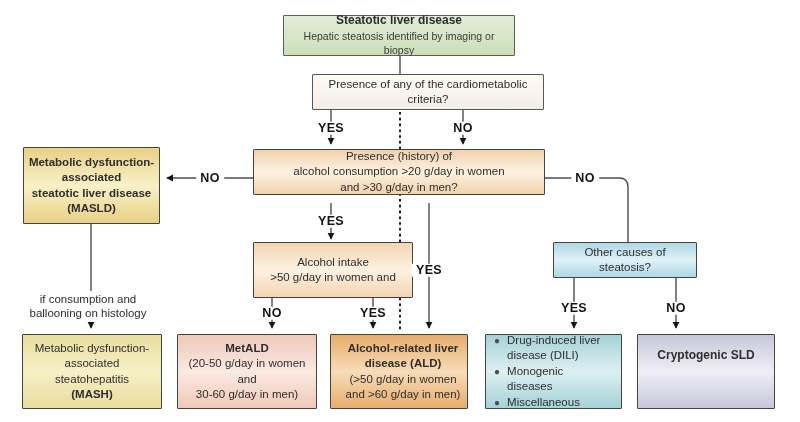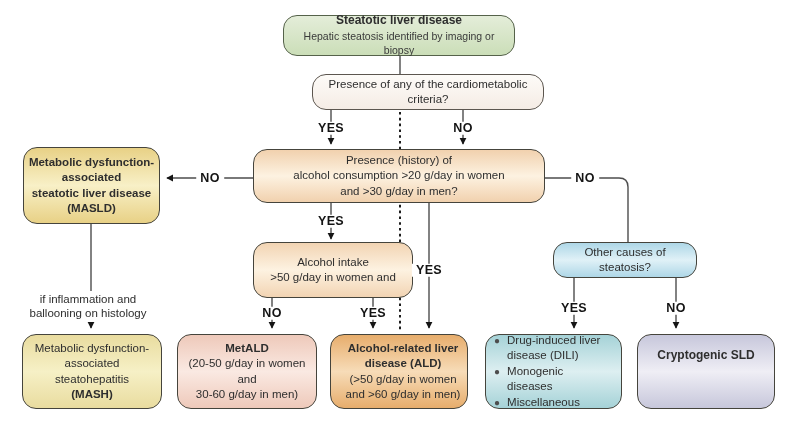--- a/index.html
+++ b/index.html
@@ -9,21 +9,21 @@
     background: #ffffff;
     font-family: "Liberation Sans", sans-serif;
     color: #2e2e2e;
     overflow: hidden;
   }
   #wires { position: absolute; left: 0; top: 0; z-index: 1; }
   .box {
     position: absolute;
     box-sizing: border-box;
     border: 1.6px solid #45443c;
-    border-radius: 14px;
+    border-radius: 1px;
     display: flex;
     flex-direction: column;
     justify-content: center;
     align-items: center;
     text-align: center;
     font-size: 11.5px;
     line-height: 1.32;
     z-index: 2;
     padding: 2px 4px;
   }
@@ -103,21 +103,21 @@
 
   <div class="box box-sld" style="left:283px; top:15px; width:232px; height:41px;">
     <div class="sld-title">Steatotic liver disease</div>
     <div class="sld-sub">Hepatic steatosis identified by imaging or biopsy</div>
   </div>
 
   <div class="box box-cardio" style="left:283px; top:74px; width:232px; height:36px;margin-left:29px;">
     <div style="max-width:220px;">Presence of any of the cardiometabolic criteria?</div>
   </div>
 
-  <div class="box box-history" style="left:253px; top:149px; width:292px; height:54px;">
+  <div class="box box-history" style="left:253px; top:149px; width:292px; height:46px;">
     <div>Presence (history) of</div>
     <div>alcohol consumption &gt;20 g/day in women</div>
     <div>and &gt;30 g/day in men?</div>
   </div>
 
   <div class="box box-masld bold" style="left:23px; top:147px; width:137px; height:77px;">
     <div>Metabolic dysfunction-</div>
     <div>associated</div>
     <div>steatotic liver disease</div>
     <div>(MASLD)</div>
@@ -127,21 +127,21 @@
     <div>Alcohol intake</div>
     <div>&gt;50 g/day in women and</div>
   </div>
 
   <div class="box box-other" style="left:553px; top:242px; width:144px; height:36px;">
     <div>Other causes of</div>
     <div>steatosis?</div>
   </div>
 
   <div class="note" style="left:88px; top:291px;">
-    <div>if inflammation and</div>
+    <div>if consumption and</div>
     <div>ballooning on histology</div>
   </div>
 
   <div class="box box-mash" style="left:22px; top:334px; width:140px; height:75px;">
     <div>Metabolic dysfunction-</div>
     <div>associated</div>
     <div>steatohepatitis</div>
     <div class="bold">(MASH)</div>
   </div>
 

